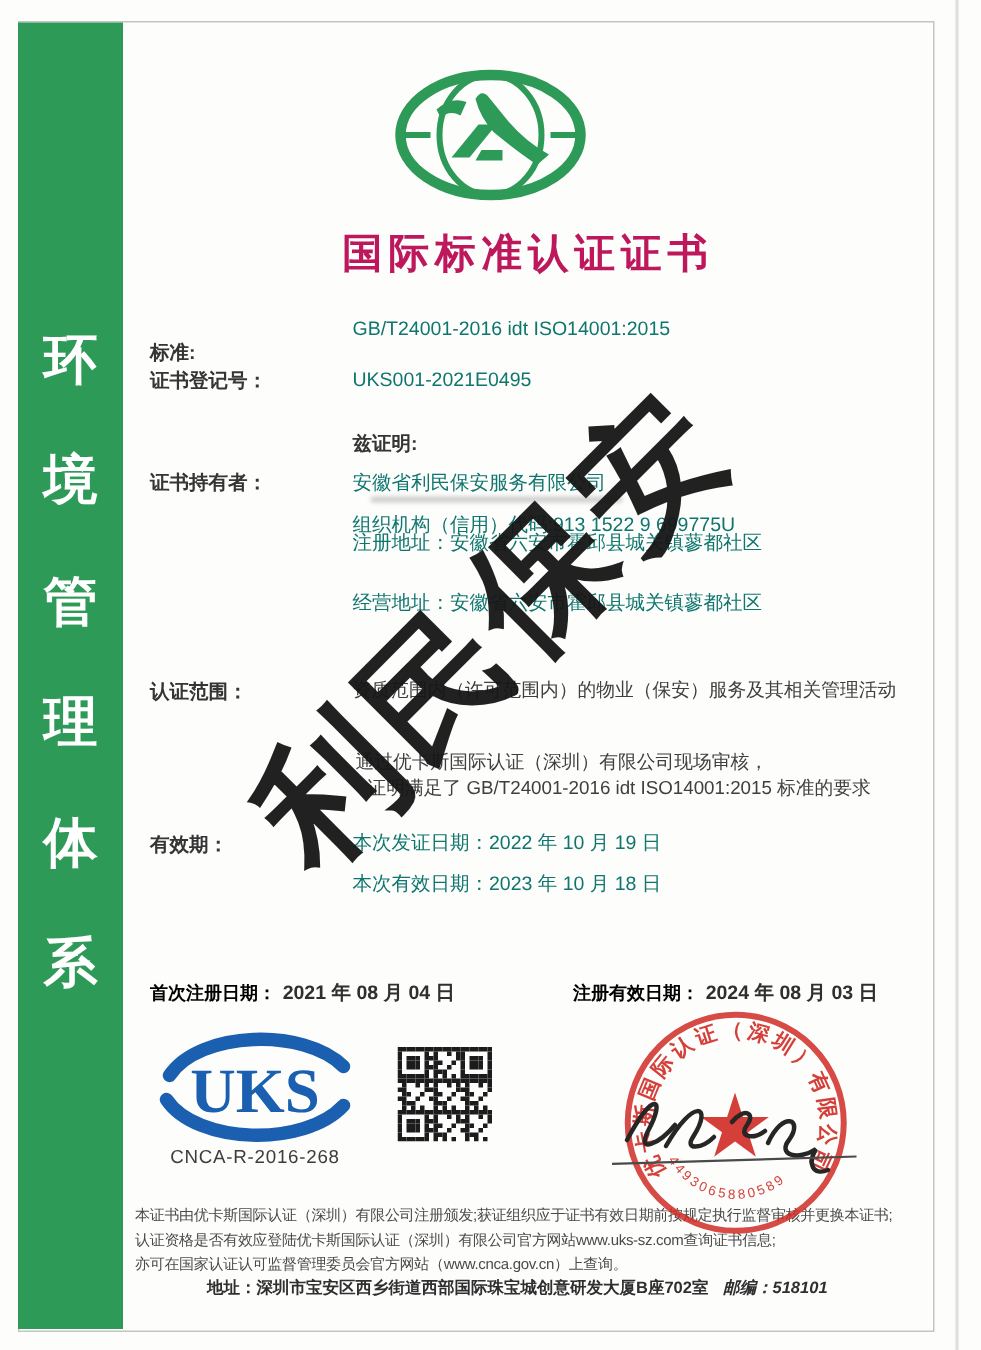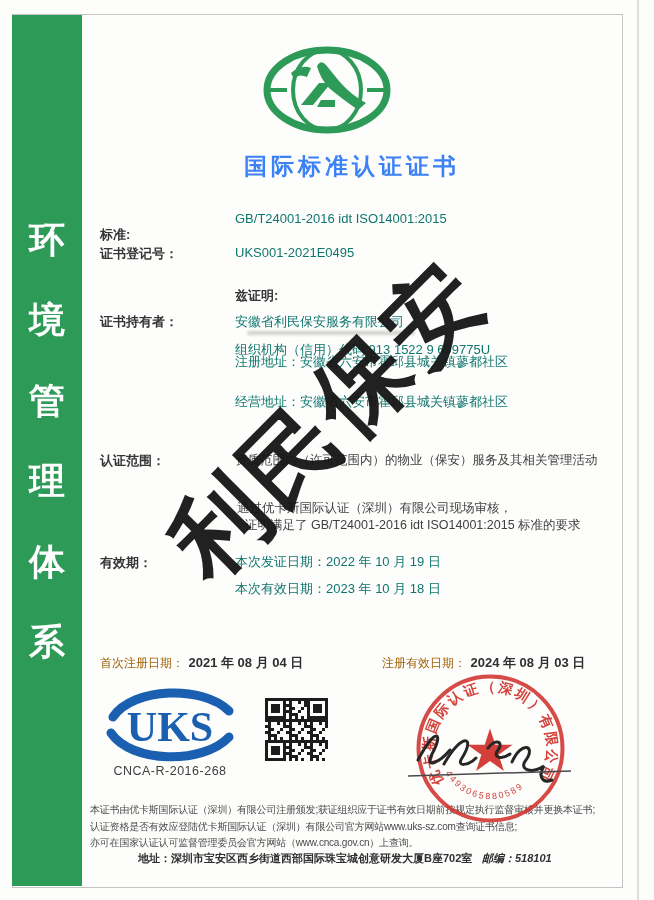--- a/index.html
+++ b/index.html
@@ -11,30 +11,30 @@
   .frame{left:12px;top:14px;width:609px;height:872px;border:1px solid #c4c4c4;}
   .edge-shadow{left:637px;top:0;width:2px;height:900px;background:#dedede;}
   .sidebar{left:12px;top:15px;width:70px;height:871px;background:#2e9a58;}
   .sidebar-text{
     position:absolute;left:0;top:207px;width:70px;height:438px;
     display:flex;flex-direction:column;justify-content:space-between;align-items:center;
     color:#ffffff;font-size:36px;font-weight:700;line-height:1;
   }
   .title{
     left:82px;top:151px;width:540px;text-align:center;
-    font-size:23px;font-weight:700;letter-spacing:4px;color:#3b82f6;
+    font-size:27px;font-weight:700;letter-spacing:4px;color:#be185d;
   }
   .lbl{font-weight:700;color:#353535;font-size:13px;white-space:nowrap;}
   .val{font-size:13px;color:#0f766e;white-space:nowrap;}
   .small-val{font-size:12.5px;color:#3f3f3f;white-space:nowrap;}
   .blur-artifact{
     left:247px;top:331px;width:168px;height:4px;background:#a9a9a9;
     filter:blur(1.5px);opacity:.55;border-radius:2px;
   }
-  .datebar-label{font-size:12px;color:#a16207;font-weight:400;margin-top:17px;}
+  .datebar-label{font-size:12px;color:#000000;font-weight:700;margin-top:17px;}
   .datebar-value{font-size:13px;color:#2f2f2f;font-weight:700;}
   .cnca{left:103px;top:764px;width:134px;text-align:center;font-size:12.5px;
     letter-spacing:.5px;color:#3d3d3d;}
   .foot{font-size:10px;color:#4a4a4a;white-space:nowrap;letter-spacing:-.2px;}
   .foot-bold{font-size:11px;color:#2f2f2f;font-weight:700;white-space:nowrap;}
   .watermark{
     left:118px;top:372px;width:420px;text-align:center;line-height:1;
     font-size:94px;font-weight:900;color:#161616;letter-spacing:6px;
     transform:rotate(-45deg);z-index:5;opacity:.95;pointer-events:none;
   }

